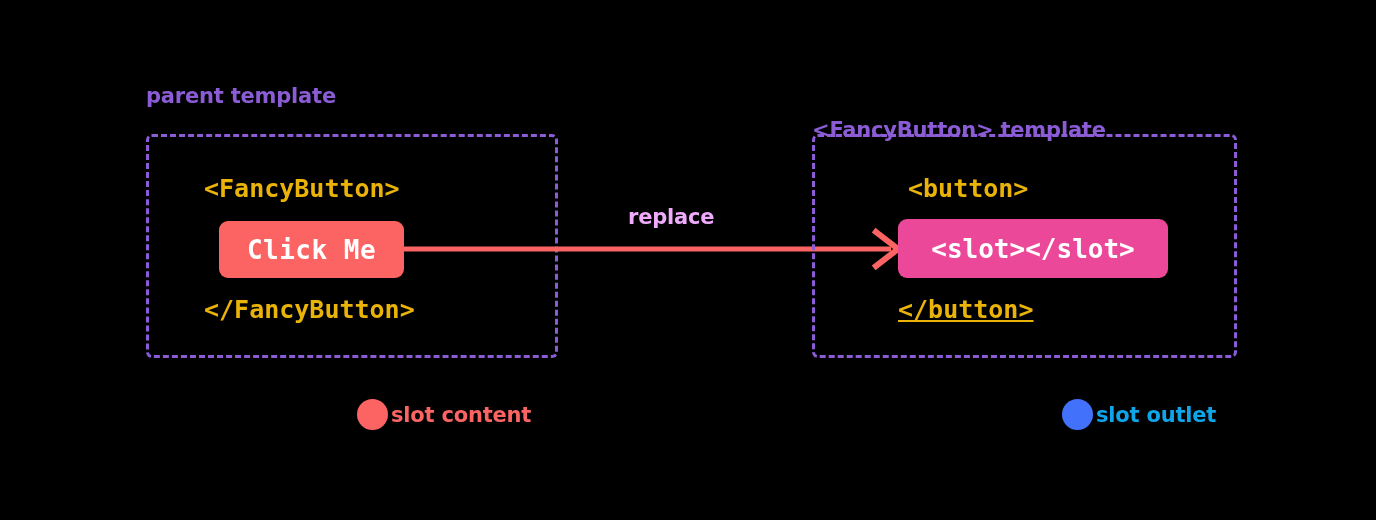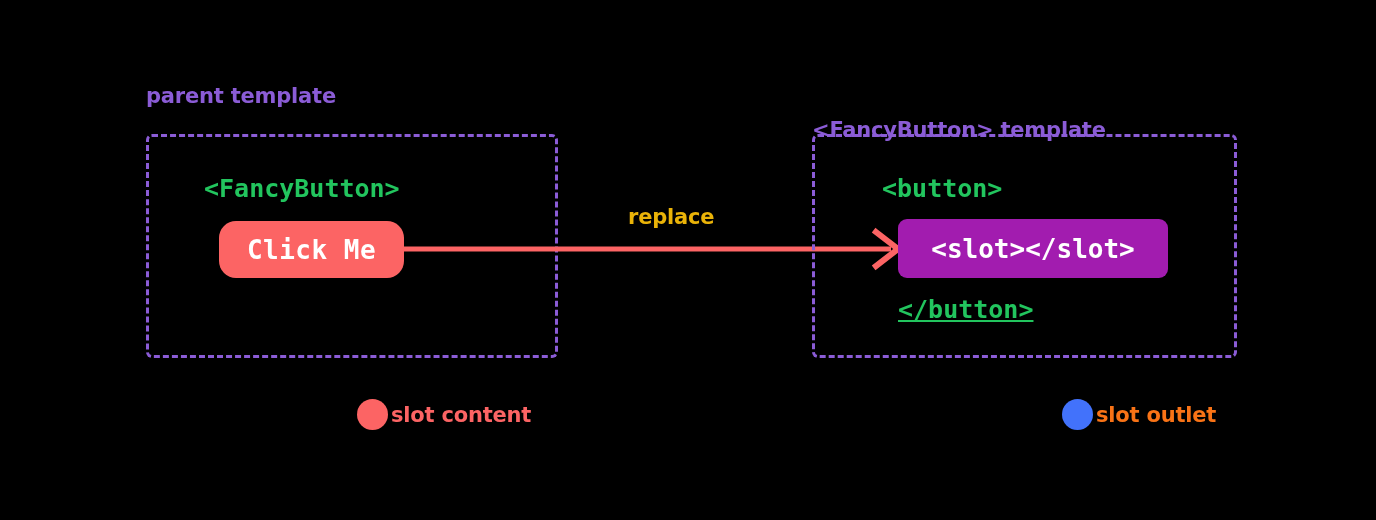--- a/index.html
+++ b/index.html
@@ -45,36 +45,36 @@
   #box-parent { left: 146px; top: 134px; width: 412px; height: 224px; }
   #box-fancy  { left: 812px; top: 134px; width: 425px; height: 224px; }
 
   
   .code-tag {
     position: absolute;
     font-family: "DejaVu Sans Mono", monospace;
     font-weight: 700;
     font-size: 25px;
     letter-spacing: 0px;
-    color: #22c55e;
+    color: #eab308;
     white-space: nowrap;
   }
   #tag-fancy-open  { left: 204px; top: 174px; }
   #tag-fancy-close { left: 204px; top: 295px; }
-  #tag-button-open  { left: 882px; top: 174px; }
+  #tag-button-open  { left: 908px; top: 174px; }
   #tag-button-close { left: 898px; top: 295px; text-decoration: underline; }
 
   
   #slot-content-chip {
     position: absolute;
     left: 219px;
     top: 221px;
     width: 185px;
     height: 57px;
-    border-radius: 17px;
+    border-radius: 9px;
     background: #fc6464;
     display: flex;
     align-items: center;
     justify-content: center;
   }
   #slot-content-chip .chip-label {
     font-family: "DejaVu Sans Mono", monospace;
     font-weight: 700;
     font-size: 26px;
     color: #ffffff;
@@ -83,21 +83,21 @@
   }
 
   
   #slot-outlet-chip {
     position: absolute;
     left: 898px;
     top: 219px;
     width: 270px;
     height: 59px;
     border-radius: 9px;
-    background: #a21caf;
+    background: #ec4899;
     display: flex;
     align-items: center;
     justify-content: center;
   }
   #slot-outlet-chip .chip-label {
     font-family: "DejaVu Sans Mono", monospace;
     font-weight: 700;
     font-size: 26px;
     color: #ffffff;
     letter-spacing: 0px;
@@ -114,21 +114,21 @@
     overflow: visible;
   }
   #replace-label {
     position: absolute;
     left: 628px;
     top: 205px;
     font-family: "DejaVu Sans", sans-serif;
     font-weight: 700;
     font-size: 21px;
     letter-spacing: -0.2px;
-    color: #eab308;
+    color: #f0abfc;
     white-space: nowrap;
   }
 
   
   .legend-item {
     position: absolute;
     display: flex;
     align-items: center;
     gap: 3px;
     white-space: nowrap;
@@ -143,37 +143,38 @@
   }
   .legend-dot.dot-content { background: #fc6464; }
   .legend-dot.dot-outlet  { background: #4272fb; }
   .legend-label {
     font-family: "DejaVu Sans", sans-serif;
     font-weight: 700;
     font-size: 21px;
     letter-spacing: -0.2px;
   }
   .legend-label.label-content { color: #fc6464; }
-  .legend-label.label-outlet  { color: #f97316; }
+  .legend-label.label-outlet  { color: #0ea5e9; }
 </style>
 </head>
 <body>
 
 <div id="stage">
 
   <div class="panel-heading" id="heading-parent">parent template</div>
 
   <div class="template-box" id="box-parent"></div>
 
   <div class="code-tag" id="tag-fancy-open">&lt;FancyButton&gt;</div>
 
   <div id="slot-content-chip">
     <span class="chip-label">Click Me</span>
   </div>
 
+  <div class="code-tag" id="tag-fancy-close">&lt;/FancyButton&gt;</div>
 
   <div id="replace-label">replace</div>
 
   <svg id="replace-arrow" viewBox="0 0 500 42">
     <line x1="0" y1="21" x2="487" y2="21" stroke="#fc6464" stroke-width="5"></line>
     <polyline points="472,4 494,21 472,38" fill="none" stroke="#fc6464" stroke-width="6" stroke-linecap="square" stroke-linejoin="miter"></polyline>
   </svg>
 
   <div class="panel-heading" id="heading-fancy">&lt;FancyButton&gt; template</div>
 

